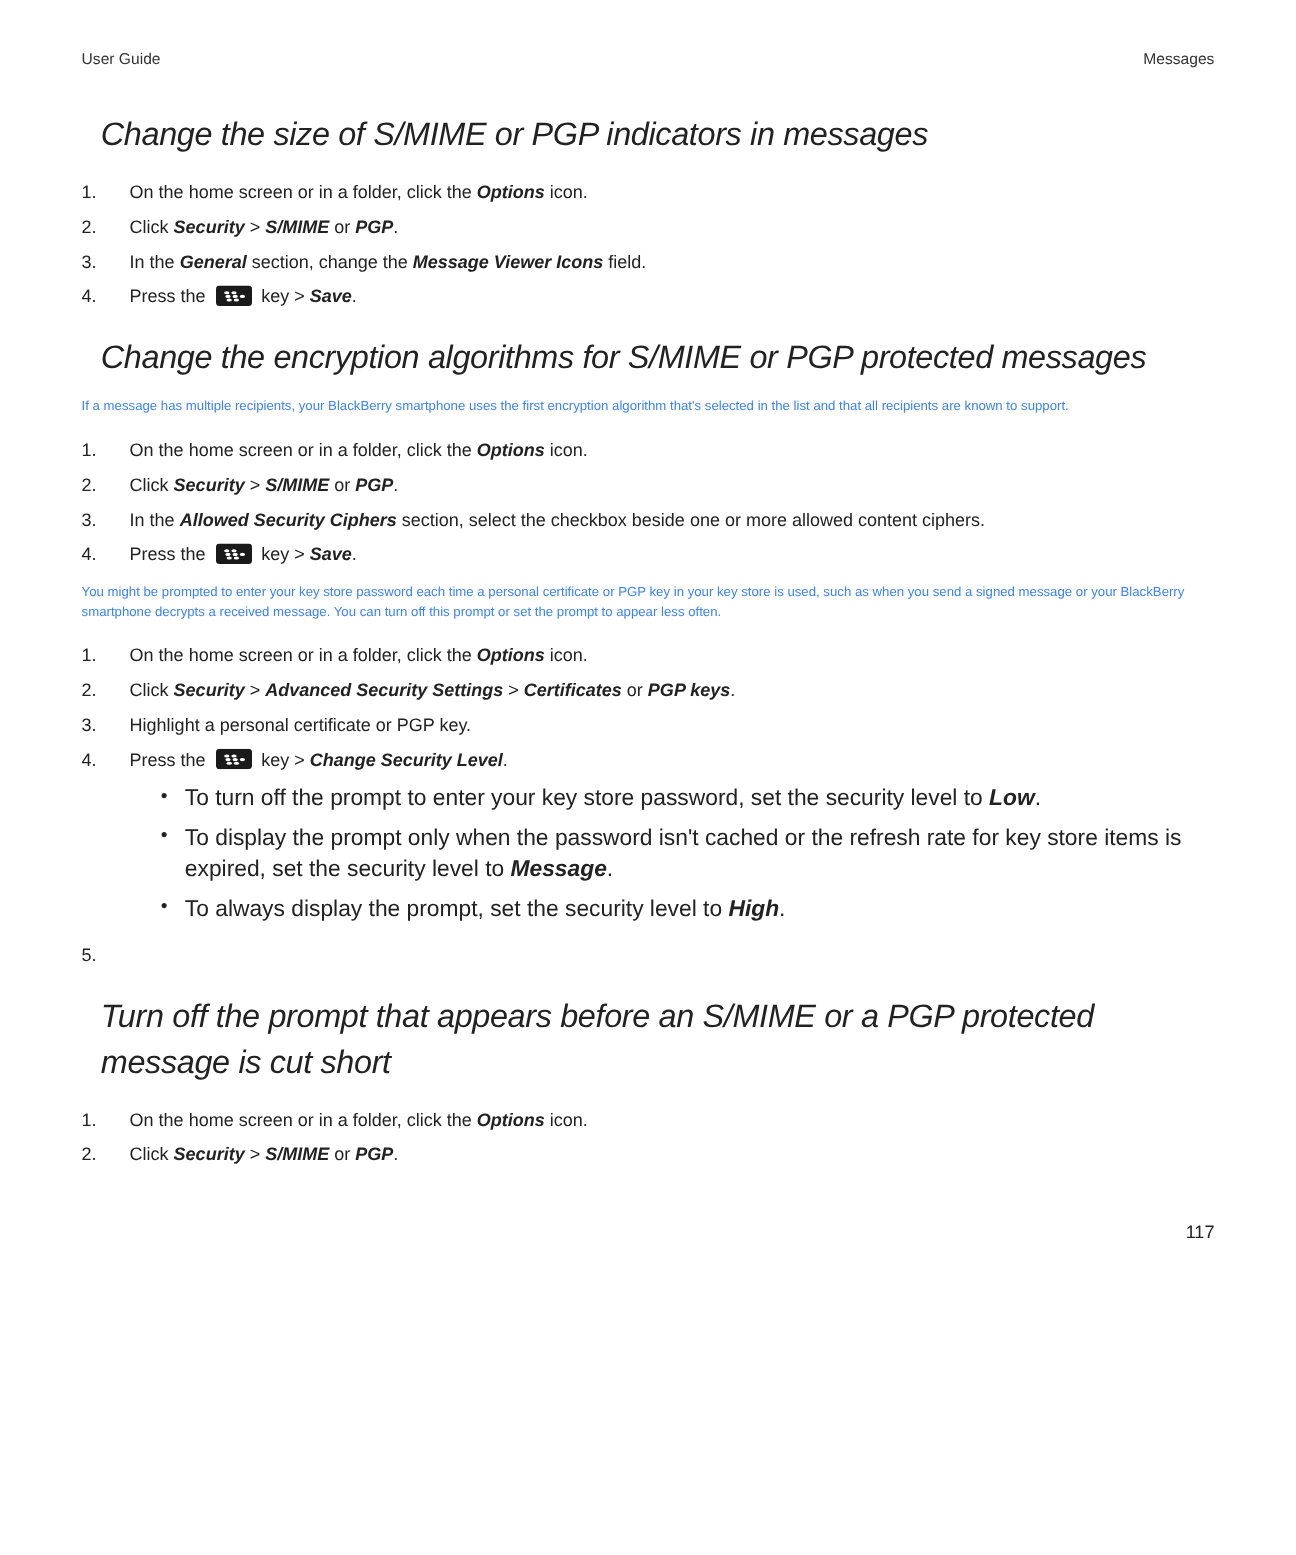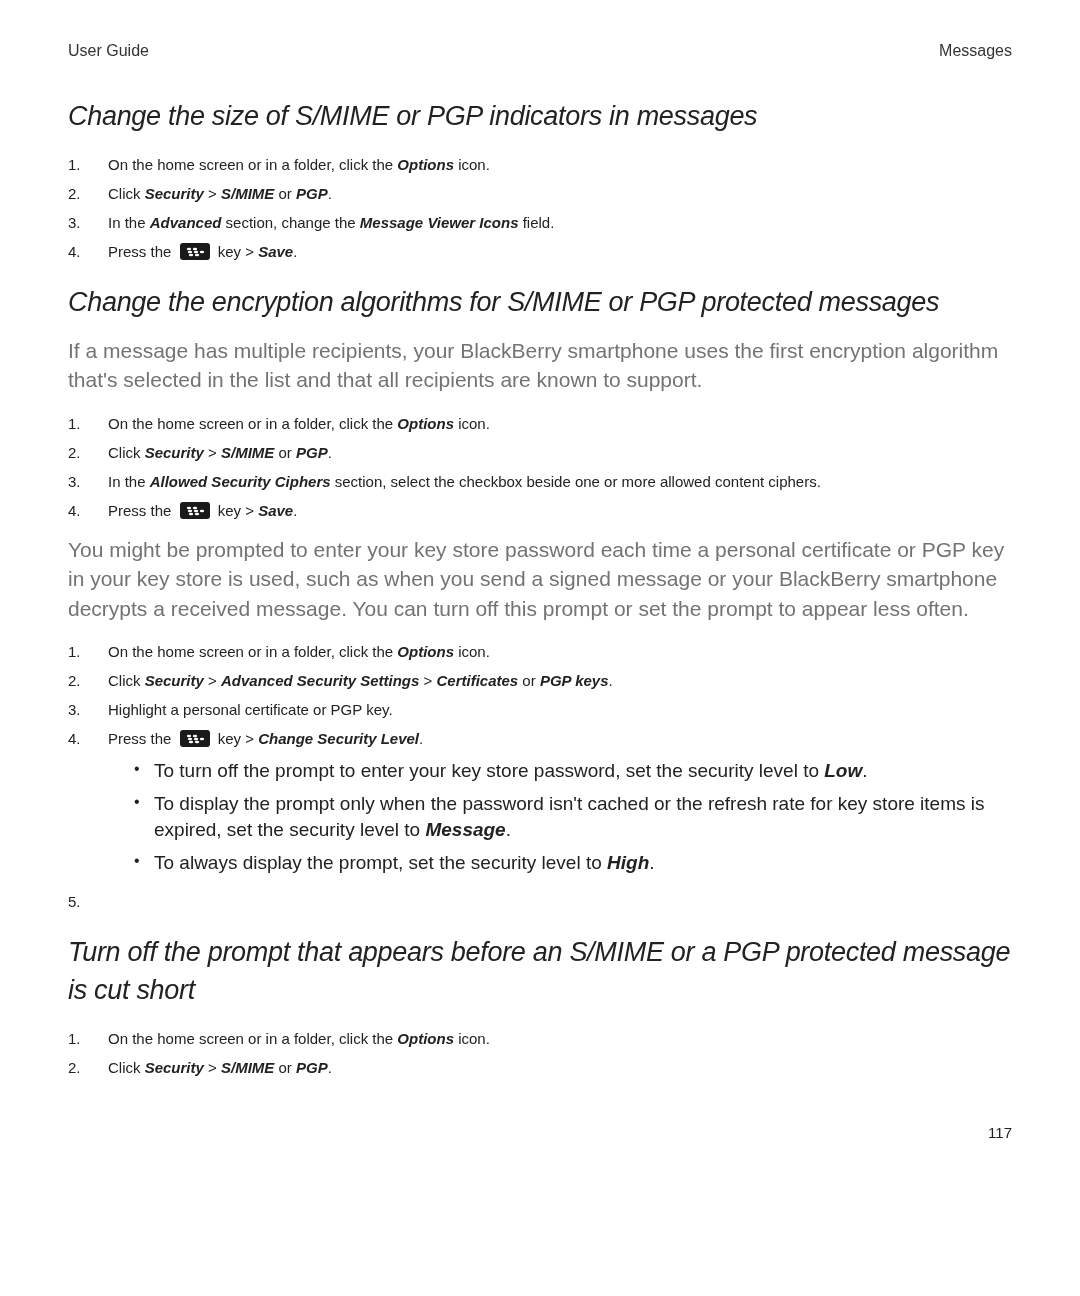--- a/index.html
+++ b/index.html
@@ -6,36 +6,36 @@
     font-family: Arial, Helvetica, sans-serif;
     margin: 0;
     padding: 40px 68px 30px 68px;
     color: #222;
     font-size: 15px;
     line-height: 1.4;
   }
   .header-row {
     display: flex;
     justify-content: space-between;
-    font-size: 16px;
+    font-size: 13px;
     color: #333;
     margin-bottom: 36px;
   }
   h2 {
     font-style: italic;
     font-weight: 500;
     font-size: 27px;
-    margin: 18px 0 14px 0;
+    margin: 18px 0 14px 16px;
     letter-spacing: -0.3px;
     color: #222;
   }
   p.body {
     margin: 10px 0 14px 0;
-    font-size: 21px;
-    color: #737373;
+    font-size: 11px;
+    color: #3b82f6;
   }
   ol.steps {
     list-style: none;
     padding: 0;
     margin: 6px 0 10px 0;
   }
   ol.steps > li {
     display: flex;
     padding: 4px 0;
     align-items: flex-start;
@@ -93,21 +93,21 @@
       <li>
         <span class="num">1.</span>
         <span class="txt">On the home screen or in a folder, click the <strong>Options</strong> icon.</span>
       </li>
       <li>
         <span class="num">2.</span>
         <span class="txt">Click <strong>Security</strong> &gt; <strong>S/MIME</strong> or <strong>PGP</strong>.</span>
       </li>
       <li>
         <span class="num">3.</span>
-        <span class="txt">In the <strong>Advanced</strong> section, change the <strong>Message Viewer Icons</strong> field.</span>
+        <span class="txt">In the <strong>General</strong> section, change the <strong>Message Viewer Icons</strong> field.</span>
       </li>
       <li>
         <span class="num">4.</span>
         <span class="txt">Press the 
 <span class="bb-key">
 <svg viewBox="0 0 30 17" width="30" height="17">
   <rect x="0" y="0" width="30" height="17" rx="3" fill="#1a1a1a"></rect>
   <g fill="#fff">
     <ellipse cx="9" cy="6" rx="2.2" ry="1.3"></ellipse>
     <ellipse cx="15" cy="6" rx="2.2" ry="1.3"></ellipse>

